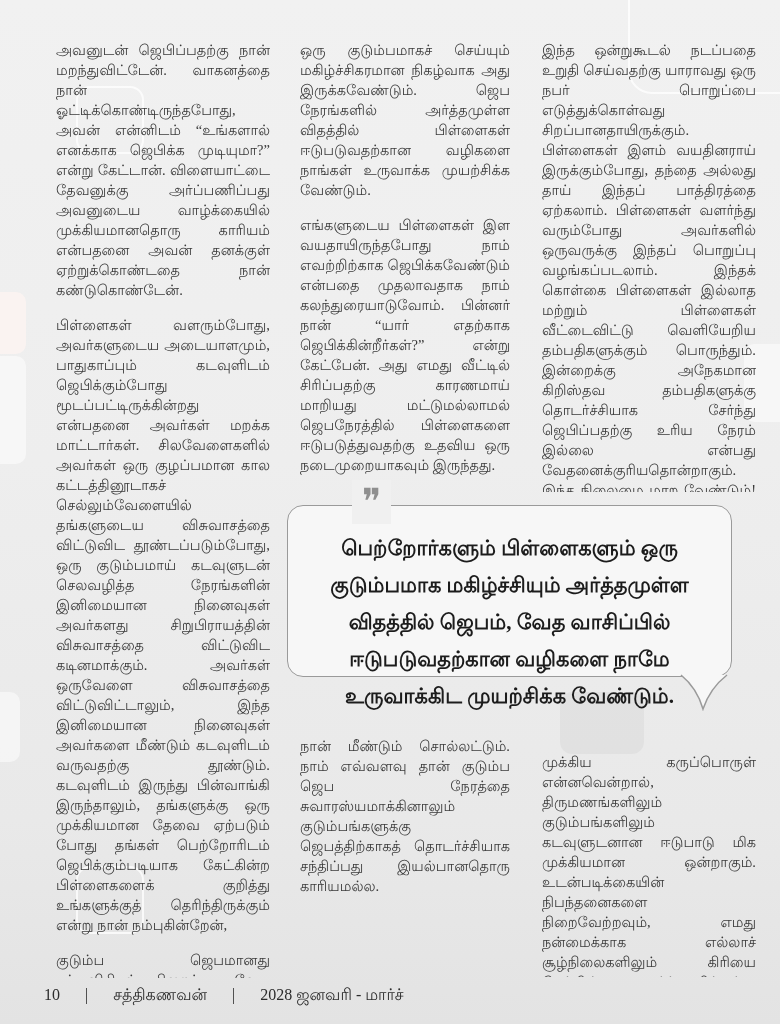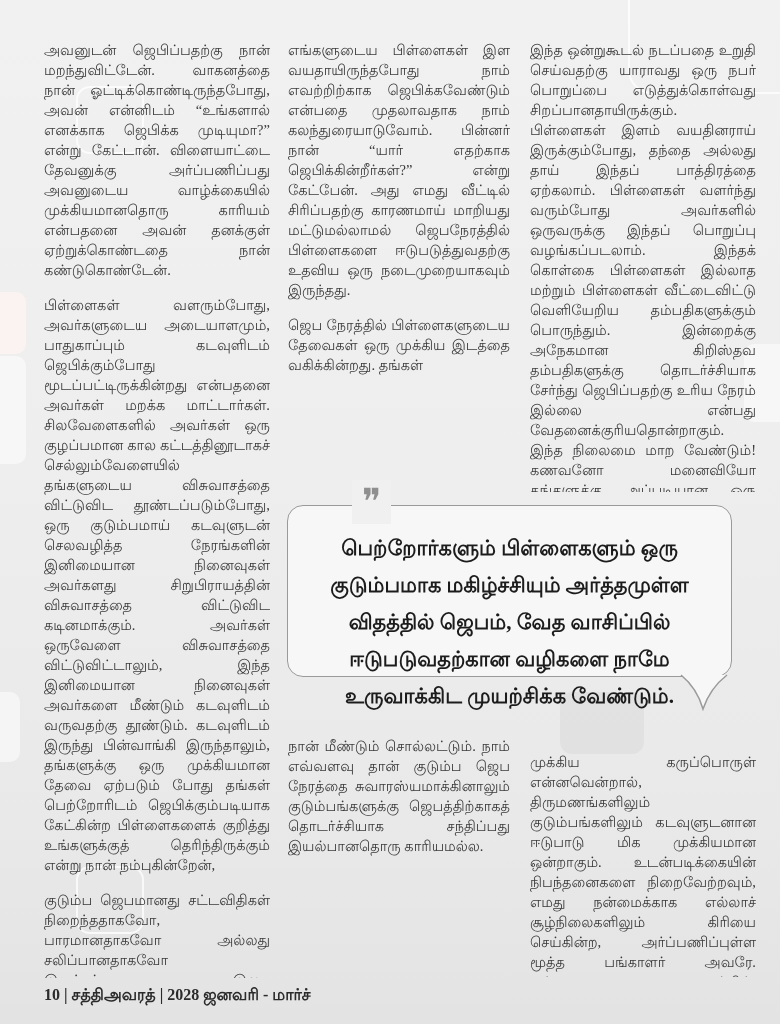--- a/index.html
+++ b/index.html
@@ -22,21 +22,21 @@
   .deco.shade{background:rgba(0,0,0,.035);border-radius:12px;}
 
   .col{
     position:absolute;
     text-align:justify;
     font-size:14.5px;
     line-height:20px;
     color:#3a3a3a;
     overflow:hidden;
   }
-  .col p{margin:0 0 15px 0;}
+  .col p{margin:0 0 15px 12px;}
   .col1{left:44px;top:40px;width:226px;height:938px;}
   .col2-upper{left:288px;top:40px;width:222px;height:452px;}
   .col2-lower{left:288px;top:736px;width:222px;height:232px;}
   .col3-upper{left:530px;top:40px;width:226px;height:452px;}
   .col3-lower{left:530px;top:752px;width:226px;height:225px;}
 
   
   .quote-box{
     position:absolute;
     left:287px;top:505px;width:445px;height:172px;
@@ -68,24 +68,23 @@
     left:392px;
     top:calc(100% - 2px);
     width:48px;height:37px;
   }
 
   .footer{
     position:absolute;
     left:44px;top:986px;
     display:flex;
     align-items:baseline;
-    gap:4px;
+    gap:25px;
     font-size:16px;
     color:#2b2b2b;
-    font-weight:bold;
   }
   .footer .sep{color:#2b2b2b;}
 </style>
 </head>
 <body>
 
 <div class="page">
 
   <div class="deco outline" style="left:76px;top:86px;width:64px;height:64px;"></div>
   <div class="deco pink" style="left:-14px;top:292px;width:40px;height:62px;"></div>
@@ -97,20 +96,21 @@
   <div class="deco shade" style="left:560px;top:692px;width:84px;height:62px;"></div>
 
   <div class="col col1">
     <p>அவனுடன் ஜெபிப்பதற்கு நான் மறந்துவிட்டேன். வாகனத்தை நான் ஓட்டிக்கொண்டிருந்தபோது, அவன் என்னிடம் “உங்களால் எனக்காக ஜெபிக்க முடியுமா?” என்று கேட்டான். விளையாட்டை தேவனுக்கு அர்ப்பணிப்பது அவனுடைய வாழ்க்கையில் முக்கியமானதொரு காரியம் என்பதனை அவன் தனக்குள் ஏற்றுக்கொண்டதை நான் கண்டுகொண்டேன்.</p>
     <p>பிள்ளைகள் வளரும்போது, அவர்களுடைய அடையாளமும், பாதுகாப்பும் கடவுளிடம் ஜெபிக்கும்போது மூடப்பட்டிருக்கின்றது என்பதனை அவர்கள் மறக்க மாட்டார்கள். சிலவேளைகளில் அவர்கள் ஒரு குழப்பமான கால கட்டத்தினூடாகச் செல்லும்வேளையில் தங்களுடைய விசுவாசத்தை விட்டுவிட தூண்டப்படும்போது, ஒரு குடும்பமாய் கடவுளுடன் செலவழித்த நேரங்களின் இனிமையான நினைவுகள் அவர்களது சிறுபிராயத்தின் விசுவாசத்தை விட்டுவிட கடினமாக்கும். அவர்கள் ஒருவேளை விசுவாசத்தை விட்டுவிட்டாலும், இந்த இனிமையான நினைவுகள் அவர்களை மீண்டும் கடவுளிடம் வருவதற்கு தூண்டும். கடவுளிடம் இருந்து பின்வாங்கி இருந்தாலும், தங்களுக்கு ஒரு முக்கியமான தேவை ஏற்படும் போது தங்கள் பெற்றோரிடம் ஜெபிக்கும்படியாக கேட்கின்ற பிள்ளைகளைக் குறித்து உங்களுக்குத் தெரிந்திருக்கும் என்று நான் நம்புகின்றேன்,</p>
     <p>குடும்ப ஜெபமானது சட்டவிதிகள் நிறைந்ததாகவோ, பாரமானதாகவோ அல்லது சலிப்பானதாகவோ இருக்கக்கூடாது. இதை சுவாரஸ்யமாகவும், மனதிற்கு உகந்ததாயும் அமைப்பதற்கு பெற்றோர்கள் தங்களுடைய படைப்பாற்றலை பயன்படுத்த வேண்டும்.</p>
 
   </div>
 
   <div class="col col2-upper">
+    <p>ஒரு குடும்பமாகச் செய்யும் மகிழ்ச்சிகரமான நிகழ்வாக அது இருக்கவேண்டும். ஜெப நேரங்களில் அர்த்தமுள்ள விதத்தில் பிள்ளைகள் ஈடுபடுவதற்கான வழிகளை நாங்கள் உருவாக்க முயற்சிக்க வேண்டும்.</p>
     <p>எங்களுடைய பிள்ளைகள் இள வயதாயிருந்தபோது நாம் எவற்றிற்காக ஜெபிக்கவேண்டும் என்பதை முதலாவதாக நாம் கலந்துரையாடுவோம். பின்னர் நான் “யார் எதற்காக ஜெபிக்கின்றீர்கள்?” என்று கேட்பேன். அது எமது வீட்டில் சிரிப்பதற்கு காரணமாய் மாறியது மட்டுமல்லாமல் ஜெபநேரத்தில் பிள்ளைகளை ஈடுபடுத்துவதற்கு உதவிய ஒரு நடைமுறையாகவும் இருந்தது.</p>
     <p>ஜெப நேரத்தில் பிள்ளைகளுடைய தேவைகள் ஒரு முக்கிய இடத்தை வகிக்கின்றது. தங்கள்</p>
   </div>
 
   <div class="col col3-upper">
     <p>இந்த ஒன்றுகூடல் நடப்பதை உறுதி செய்வதற்கு யாராவது ஒரு நபர் பொறுப்பை எடுத்துக்கொள்வது சிறப்பானதாயிருக்கும். பிள்ளைகள் இளம் வயதினராய் இருக்கும்போது, தந்தை அல்லது தாய் இந்தப் பாத்திரத்தை ஏற்கலாம். பிள்ளைகள் வளர்ந்து வரும்போது அவர்களில் ஒருவருக்கு இந்தப் பொறுப்பு வழங்கப்படலாம். இந்தக் கொள்கை பிள்ளைகள் இல்லாத மற்றும் பிள்ளைகள் வீட்டைவிட்டு வெளியேறிய தம்பதிகளுக்கும் பொருந்தும். இன்றைக்கு அநேகமான கிறிஸ்தவ தம்பதிகளுக்கு தொடர்ச்சியாக சேர்ந்து ஜெபிப்பதற்கு உரிய நேரம் இல்லை என்பது வேதனைக்குரியதொன்றாகும். இந்த நிலைமை மாற வேண்டும்! கணவனோ மனைவியோ தங்களுக்கு அப்படியான ஒரு நேரம் இருப்பதை உறுதி செய்யவேண்டும்.</p>
   </div>
 
   <div class="quote-box">
     <span class="quote-icon">❞</span>
@@ -124,18 +124,18 @@
     <p>நான் மீண்டும் சொல்லட்டும். நாம் எவ்வளவு தான் குடும்ப ஜெப நேரத்தை சுவாரஸ்யமாக்கினாலும் குடும்பங்களுக்கு ஜெபத்திற்காகத் தொடர்ச்சியாக சந்திப்பது இயல்பானதொரு காரியமல்ல.</p>
   </div>
 
   <div class="col col3-lower">
     <p>முக்கிய கருப்பொருள் என்னவென்றால், திருமணங்களிலும் குடும்பங்களிலும் கடவுளுடனான ஈடுபாடு மிக முக்கியமான ஒன்றாகும். உடன்படிக்கையின் நிபந்தனைகளை நிறைவேற்றவும், எமது நன்மைக்காக எல்லாச் சூழ்நிலைகளிலும் கிரியை செய்கின்ற, அர்ப்பணிப்புள்ள மூத்த பங்காளர் அவரே. எம்முடைய தரப்பில், கடவுளுக்கும் அவரது நியதிகளுக்கும் நம்மை நாம்</p>
   </div>
 
   <div class="footer">
     <span>10</span>
     <span class="sep">|</span>
-    <span>சத்திஅவரத்</span>
+    <span>சத்திகணவன்</span>
     <span class="sep">|</span>
     <span>2028 ஜனவரி - மார்ச்</span>
   </div>
 
 </div>
 
 </body></html>

